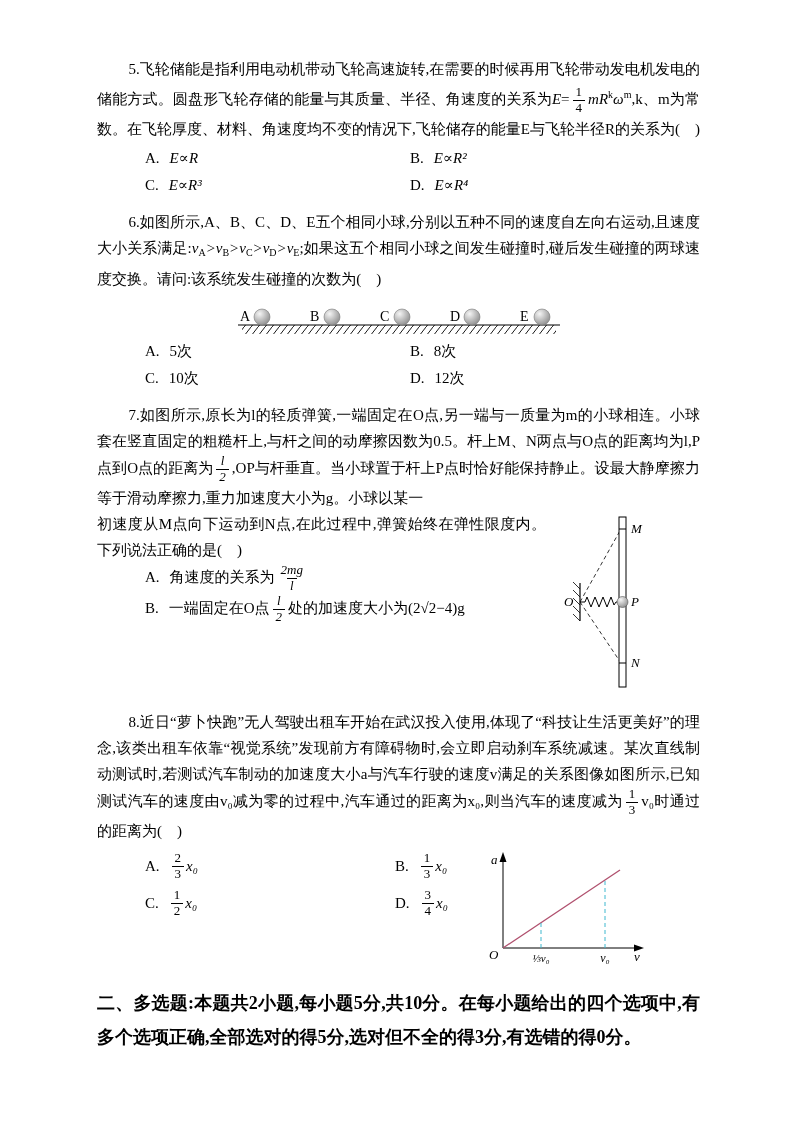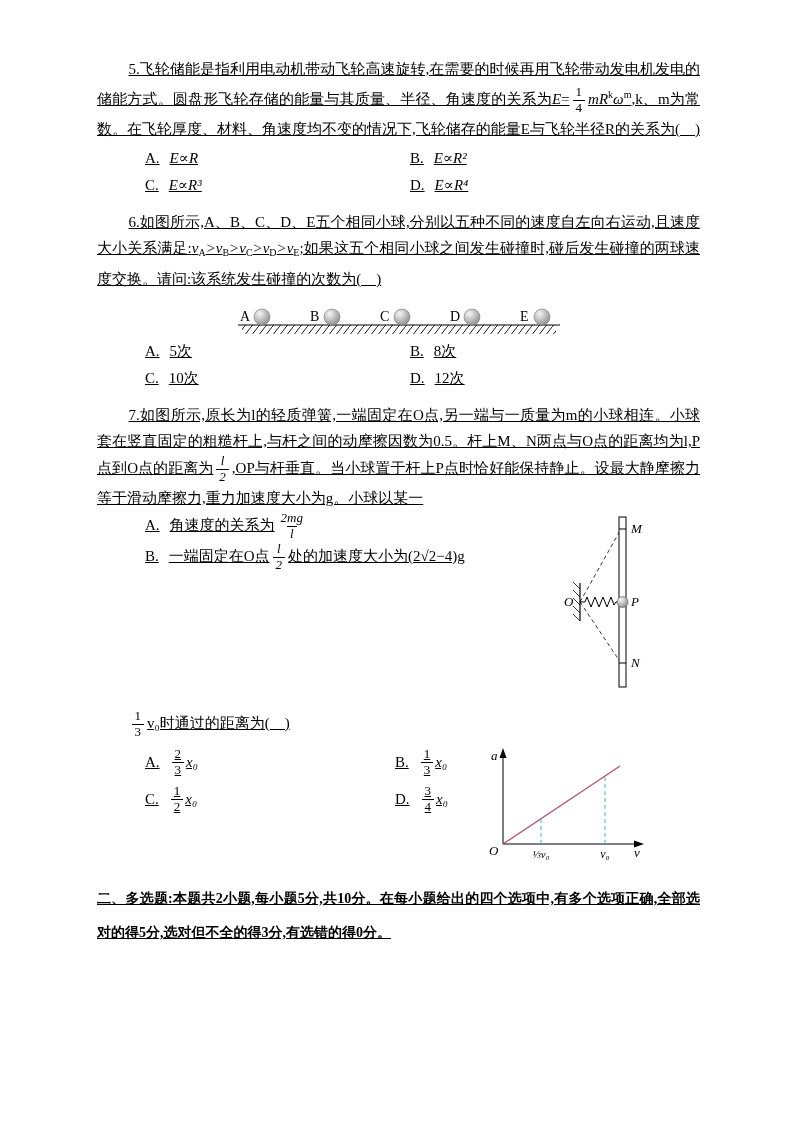--- a/index.html
+++ b/index.html
@@ -4,21 +4,21 @@
 <style>
   * { box-sizing: border-box; }
   html,body { margin:0; padding:0; }
   body {
     width: 794px; height: 1123px;
     background: #ffffff;
     color: #000;
     font-family: "Liberation Serif", "DejaVu Serif", serif;
     font-size: 15px;
   }
-  .page { width:794px; height:1123px; padding: 56px 94px 0 97px; overflow:hidden;text-decoration:underline; }
+  .page { width:794px; height:1123px; padding: 56px 94px 0 97px; overflow:hidden; }
   p { margin:0; }
   .question { margin-bottom: 10px; }
   .question::after { content:""; display:block; clear:both; }
   .qtext { line-height: 26px; text-align: justify; }
   .indent { text-indent: 2.1em; }
   .noindent { text-indent: 0; }
   .nowrap { white-space: nowrap; }
   i, .vr { font-style: italic; }
   sup { font-size: 10px; }
   sub { font-size: 10px; vertical-align: -3px; }
@@ -34,21 +34,21 @@
   .opt .olabel { margin-right:10px; }
   .opt .frac { margin:2px 2px; }
   .opt.tall { height:37px; }
   .mathit { font-style: italic; }
   .optline { padding-left:48px; line-height:27px; text-align:justify; }
   .optline .olabel { margin-right:10px; }
   .fig-center { display:flex; justify-content:center; margin:8px 0 2px; }
   .fig-right { float:right; margin:2px 34px 4px 16px; }
   .fig-right.q8fig { margin:0 44px 0 10px; }
   .q8bottom { margin-top:4px; }
-  .section-title { font-weight:bold; font-size:14px; line-height:34px;
+  .section-title { font-weight:bold; font-size:18px; line-height:34px;
                    text-align:justify; margin-top:16px; }
   svg text { font-family:"Liberation Serif","DejaVu Serif",serif; }
 </style>
 </head>
 <body>
 
 <div class="page">
 
   <section class="question">
     <p class="qtext indent"><span>5.飞轮储能是指利用电动机带动飞轮高速旋转,在需要的时候再用飞轮带动发电机发电的储能方式。圆盘形飞轮存储的能量与其质量、半径、角速度的关系为</span><span class="nowrap"><i>E</i><span>=</span><span class="frac">
@@ -153,33 +153,34 @@
         </g>
         <polyline points="18,89 23,89 25,84 29,94 33,84 37,94 41,84 45,94 49,84 52,92 54,89 57,89" fill="none" stroke="#000" stroke-width="1"></polyline>
         <circle cx="60.5" cy="89" r="5.5" fill="url(#bg7)" stroke="#555" stroke-width="0.6"></circle>
         <text x="69" y="20" font-size="13" font-style="italic">M</text>
         <text x="2" y="93" font-size="13" font-style="italic">O</text>
         <text x="69" y="93" font-size="13" font-style="italic">P</text>
         <text x="69" y="154" font-size="13" font-style="italic">N</text>
       </svg>
     </div>
 
+    <p class="qtext noindent"><span>初速度从M点向下运动到N点,在此过程中,弹簧始终在弹性限度内。下列说法正确的是(&nbsp;&nbsp;&nbsp;&nbsp;)</span></p>
 
     <div class="optline"><span class="olabel">A.</span><span>角速度的关系为</span><span class="frac fracit">
           <span class="num">2mg</span>
           <span class="den">l</span>
         </span><span></span></div>
     <div class="optline"><span class="olabel">B.</span><span>一端固定在O点</span><span class="frac fracit">
           <span class="num">l</span>
           <span class="den">2</span>
         </span><span>处的加速度大小为(2√2−4)g</span></div>
   </section>
 
   <section class="question">
-    <p class="qtext indent"><span class="frac">
+    <p class="qtext indent"><span>8.近日“萝卜快跑”无人驾驶出租车开始在武汉投入使用,体现了“科技让生活更美好”的理念,该类出租车依靠“视觉系统”发现前方有障碍物时,会立即启动刹车系统减速。某次直线制动测试时,若测试汽车制动的加速度大小a与汽车行驶的速度v满足的关系图像如图所示,已知测试汽车的速度由v₀减为零的过程中,汽车通过的距离为x₀,则当汽车的速度减为</span><span class="frac">
           <span class="num">1</span>
           <span class="den">3</span>
         </span><span>v₀时通过的距离为(&nbsp;&nbsp;&nbsp;&nbsp;)</span></p>
 
     <div class="q8bottom">
       <div class="fig-right q8fig">
         <svg width="178" height="118" viewBox="0 0 178 118">
           <line x1="25" y1="100" x2="25" y2="10" stroke="#000" stroke-width="1"></line>
           <path d="M25,4 l-3.5,10 h7 z" fill="#000"></path>
           <line x1="25" y1="100" x2="160" y2="100" stroke="#000" stroke-width="1"></line>

